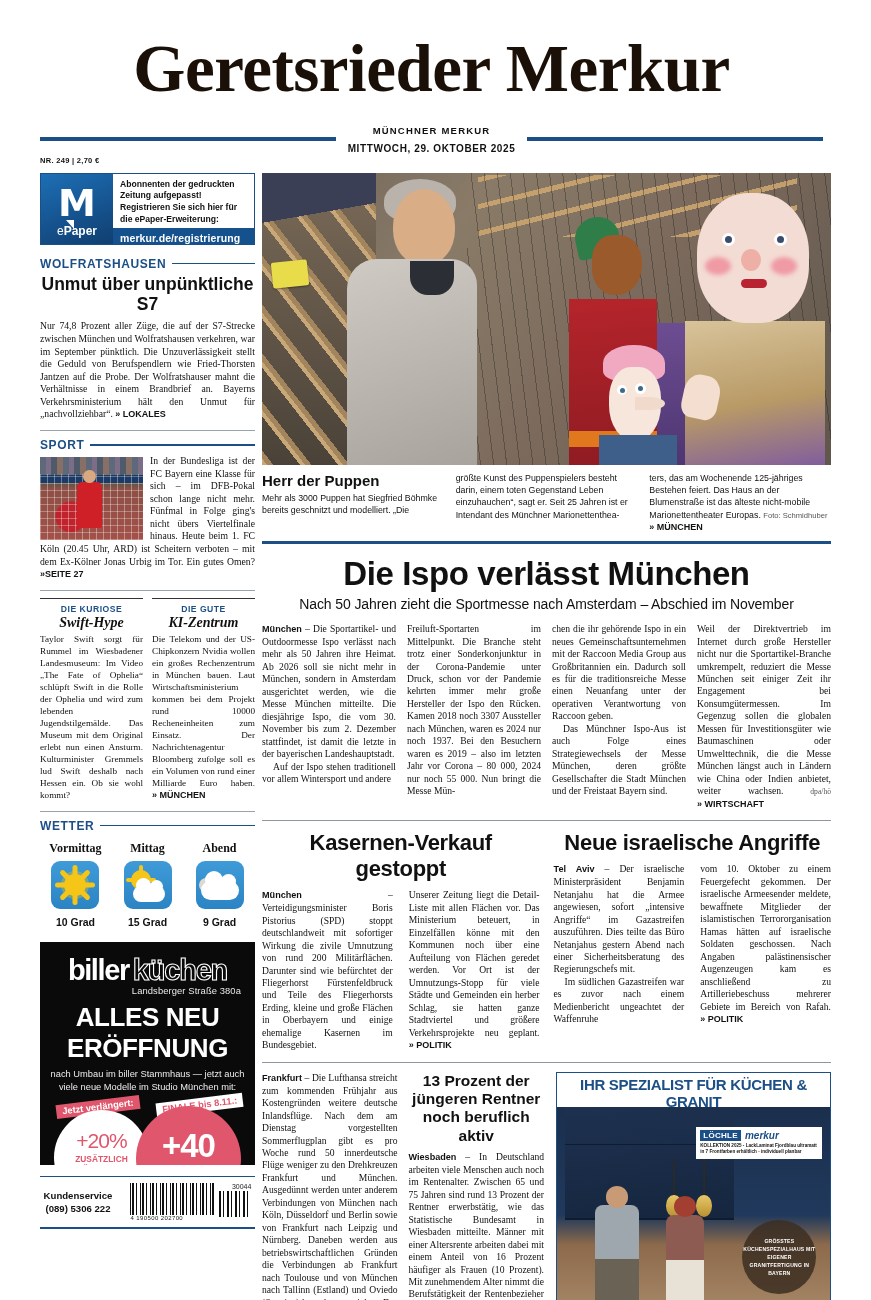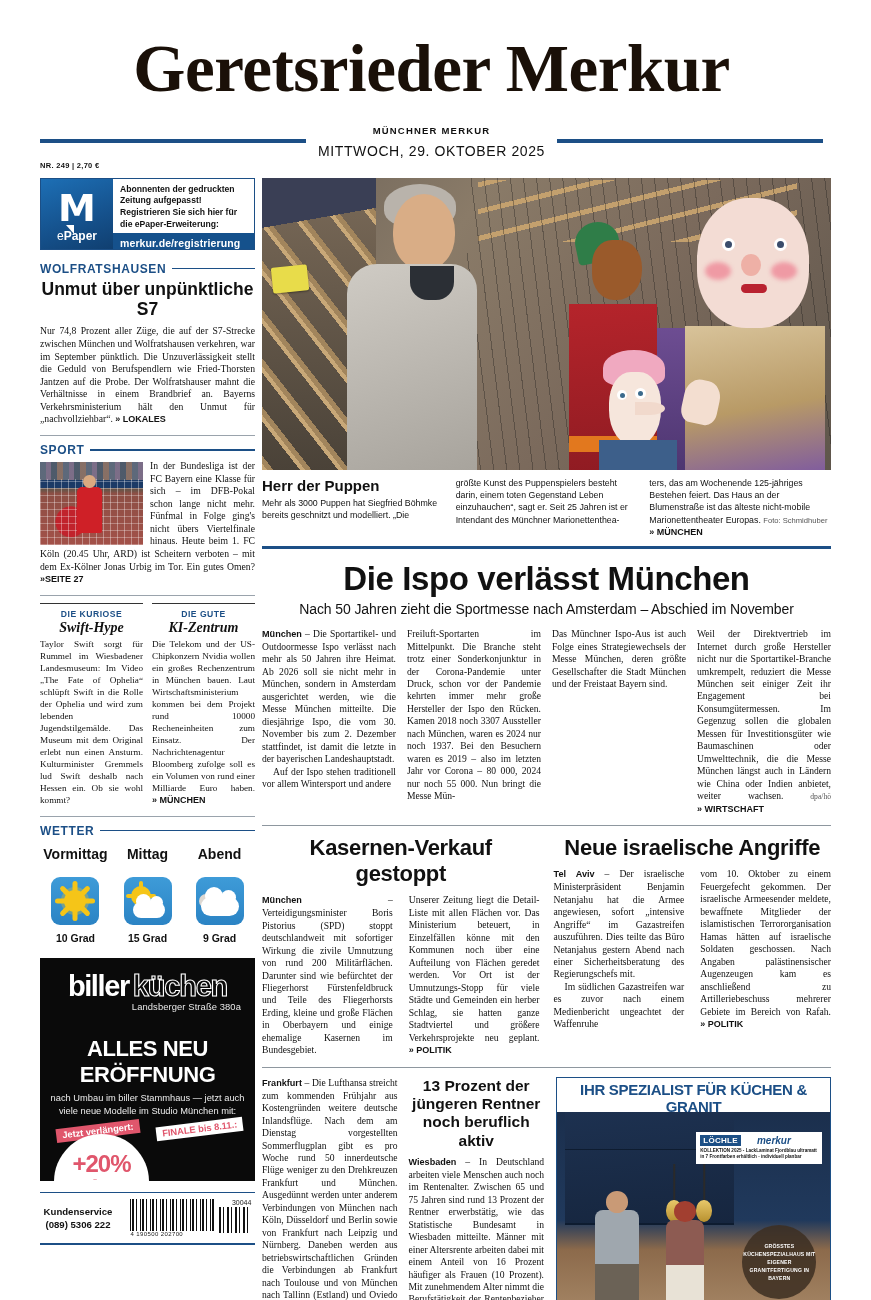--- a/index.html
+++ b/index.html
@@ -29,21 +29,21 @@
     display:flex; align-items:center;
     margin-top:22px; gap:0;
   }
   .mh-rule { flex:1 1 auto; height:4px; background:#1c4f86; }
   .mh-center { flex:0 0 auto; padding:0 12px; text-align:center; }
   .mh-sub {
     font-size:9.5px; font-weight:700; letter-spacing:1.2px;
     color:#111; line-height:1.5;
   }
   .mh-date {
-    font-size:14px; font-weight:400; letter-spacing:0.6px;
+    font-size:10px; font-weight:700; letter-spacing:0.6px;
     color:#111; margin-top:4px;
   }
   .mh-issue-row { display:flex; margin-top:2px; padding:0 0 0 0; }
   .mh-issue {
     font-size:7.5px; font-weight:700; letter-spacing:0.3px; color:#111;
   }
 
   
   .content {
     display:flex; gap:0;
@@ -163,21 +163,21 @@
   }
   .mini-body {
     font-family:"Liberation Serif",serif;
     font-size:9.2px; line-height:1.3; text-align:justify; color:#111;
   }
 
   
   .weather { margin-top:6px; }
   .weather-row { display:flex; justify-content:space-between; margin-top:8px; }
   .w-cell { width:33%; text-align:center; }
-  .w-label { font-size:14px; font-weight:700; color:#111; margin-bottom:15px; }
+  .w-label { font-size:12px; font-weight:700; color:#111; margin-bottom:5px;font-family:Liberation Serif, serif; }
   .w-icon {
     width:48px; height:48px; margin:0 auto;
     border-radius:9px;
     background:linear-gradient(180deg,#3e9bd8 0%,#2b83c4 100%);
     position:relative; overflow:hidden;
   }
   .sun-core {
     position:absolute; width:22px;height:22px;border-radius:50%;
     background:#f5c518; left:13px; top:13px;
     box-shadow:0 0 0 3px rgba(245,197,24,.35);
@@ -244,42 +244,42 @@
   .biller-1 { font-size:29px; font-weight:700; letter-spacing:-1.4px; color:#fff; }
   .biller-2 {
     font-size:29px; font-weight:700; letter-spacing:-1.2px;
     color:#0a0a0a; -webkit-text-stroke:1.1px #fff; position:relative;
   }
   .biller-addr {
     text-align:right; font-size:9.4px; color:#e9e9e9;
     margin-top:-2px; padding-right:4px; letter-spacing:0.1px;
   }
   .biller-hl {
-    text-align:center; font-size:22px; font-weight:700;
-    margin-top:24px; letter-spacing:-0.4px;
+    text-align:center; font-size:26px; font-weight:700;
+    margin-top:6px; letter-spacing:-0.4px;
   }
   .biller-sub {
     text-align:center; font-size:9.3px; color:#ececec;
     line-height:1.42; margin-top:4px;
   }
   .biller-circles { position:relative; height:108px; margin-top:4px; }
   .circ {
     position:absolute; border-radius:50%;
     display:flex; flex-direction:column; align-items:center; justify-content:center;
     text-align:center;
   }
   .circ-white { left:4px; top:12px; width:95px;height:95px; background:#fff; color:#e0566c; }
   .circ-red   { right:4px; top:8px;  width:105px;height:105px; background:#e0566c; color:#fff; }
   .ribbon {
     position:absolute; font-size:9.3px; font-weight:700;
     padding:2px 6px; white-space:nowrap; transform:rotate(-7deg);
   }
   .ribbon-w { left:6px; top:2px; background:#e0566c; color:#fff; }
   .ribbon-r { right:2px; top:0px; background:#fff; color:#e0566c; }
-  .circ-big { font-size:24px; font-weight:700; line-height:1; letter-spacing:-1px; }
+  .circ-big { font-size:21px; font-weight:400; line-height:1; letter-spacing:-1px; }
   .circ-big-r { font-size:33px; font-weight:700; line-height:1; letter-spacing:-1px; }
   .circ-sm { font-size:8.4px; font-weight:700; line-height:1.24; margin-top:3px; }
   .circ-sm2 { font-size:10.5px; font-weight:700; line-height:1.2; margin-top:3px; }
   .circ-sm3 { font-size:8.2px; font-weight:700; line-height:1.2; margin-top:1px; }
 
   
   .footer-bar { margin-top:11px; }
   .footer-inner {
     display:flex; align-items:center; justify-content:center; gap:18px;
     padding:6px 0 6px 0;
@@ -521,21 +521,21 @@
   .lo-lamp1 { left:40%; top:36%; }
   .lo-lamp2 { left:51%; top:36%; }
   .lo-lamp1::before, .lo-lamp2::before{
     content:""; position:absolute; left:50%; top:-36px; width:1.5px;height:36px;
     background:#2a2a2a; transform:translateX(-50%);
   }
   .lo-badge {
     position:absolute; right:3%; top:8%; width:46%; background:#fff;
     padding:3px 4px;
   }
-  .lo-badge-row { display:flex; align-items:center; gap:16px; }
+  .lo-badge-row { display:flex; align-items:center; gap:4px; }
   .lo-badge-l {
     background:#1c4f86; color:#fff; font-size:8px; font-weight:700;
     padding:1px 3px; letter-spacing:0.3px;
   }
   .lo-badge-r {
     color:#1c4f86; font-size:10px; font-weight:700; font-style:italic;
   }
   .lo-badge-txt { font-size:4.6px; font-weight:700; color:#111; line-height:1.5; margin-top:2px; }
   .lo-man {
     position:absolute; left:14%; top:40%; width:16%; height:48%;
@@ -691,20 +691,25 @@
         <div class="biller-addr">Landsberger Straße 380a</div>
         <div class="biller-hl">ALLES NEU ERÖFFNUNG</div>
         <div class="biller-sub">nach Umbau im biller Stammhaus — jetzt auch viele neue Modelle im Studio München mit:</div>
         <div class="biller-circles">
           <div class="ribbon ribbon-w">Jetzt verlängert:</div>
           <div class="circ circ-white">
             <div class="circ-big">+20%</div>
             <div class="circ-sm">ZUSÄTZLICH ERÖFFNUNGS- RABATT*</div>
           </div>
           <div class="ribbon ribbon-r">FINALE bis 8.11.:</div>
+          <div class="circ circ-red">
+            <div class="circ-big-r">+40</div>
+            <div class="circ-sm2">MONATE 0%</div>
+            <div class="circ-sm3">FINANZIEREN*</div>
+          </div>
         </div>
 
       </div>
 
       <div class="footer-bar">
         <div class="hr-dark"></div>
         <div class="footer-inner">
           <div class="ks-text">
             <div>Kundenservice</div>
             <div>(089) 5306 222</div>
@@ -787,20 +792,21 @@
               <p>Auf der Ispo stehen traditionell vor allem Wintersport und andere</p>
             </div>
           </div>
           <div class="fc">
             <div class="art-body">
               <p>Freiluft-Sportarten im Mittelpunkt. Die Branche steht trotz einer Sonderkonjunktur in der Corona-Pandemie unter Druck, schon vor der Pandemie kehrten immer mehr große Hersteller der Ispo den Rücken. Kamen 2018 noch 3307 Aussteller nach München, waren es 2024 nur noch 1937. Bei den Besuchern waren es 2019 – also im letzten Jahr vor Corona – 80 000, 2024 nur noch 55 000. Nun bringt die Messe Mün-</p>
             </div>
           </div>
           <div class="fc">
             <div class="art-body">
+              <p>chen die ihr gehörende Ispo in ein neues Gemeinschaftsunternehmen mit der Raccoon Media Group aus Großbritannien ein. Dadurch soll es für die traditionsreiche Messe einen Neuanfang unter der operativen Verantwortung von Raccoon geben.</p>
               <p>Das Münchner Ispo-Aus ist auch Folge eines Strategiewechsels der Messe München, deren größte Gesellschafter die Stadt München und der Freistaat Bayern sind.</p>
             </div>
           </div>
           <div class="fc">
             <div class="art-body">
               <p><span>Weil der Direktvertrieb im Internet durch große Hersteller nicht nur die Sportartikel-Branche umkrempelt, reduziert die Messe München seit einiger Zeit ihr Engagement bei Konsumgütermessen. Im Gegenzug sollen die globalen Messen für Investitionsgüter wie Baumaschinen oder Umwelttechnik, die die Messe München längst auch in Ländern wie China oder Indien anbietet, weiter wachsen.</span> <span class="credit">dpa/hö</span> <span class="ref">» WIRTSCHAFT</span></p>
             </div>
           </div>
         </div>
       </div>

